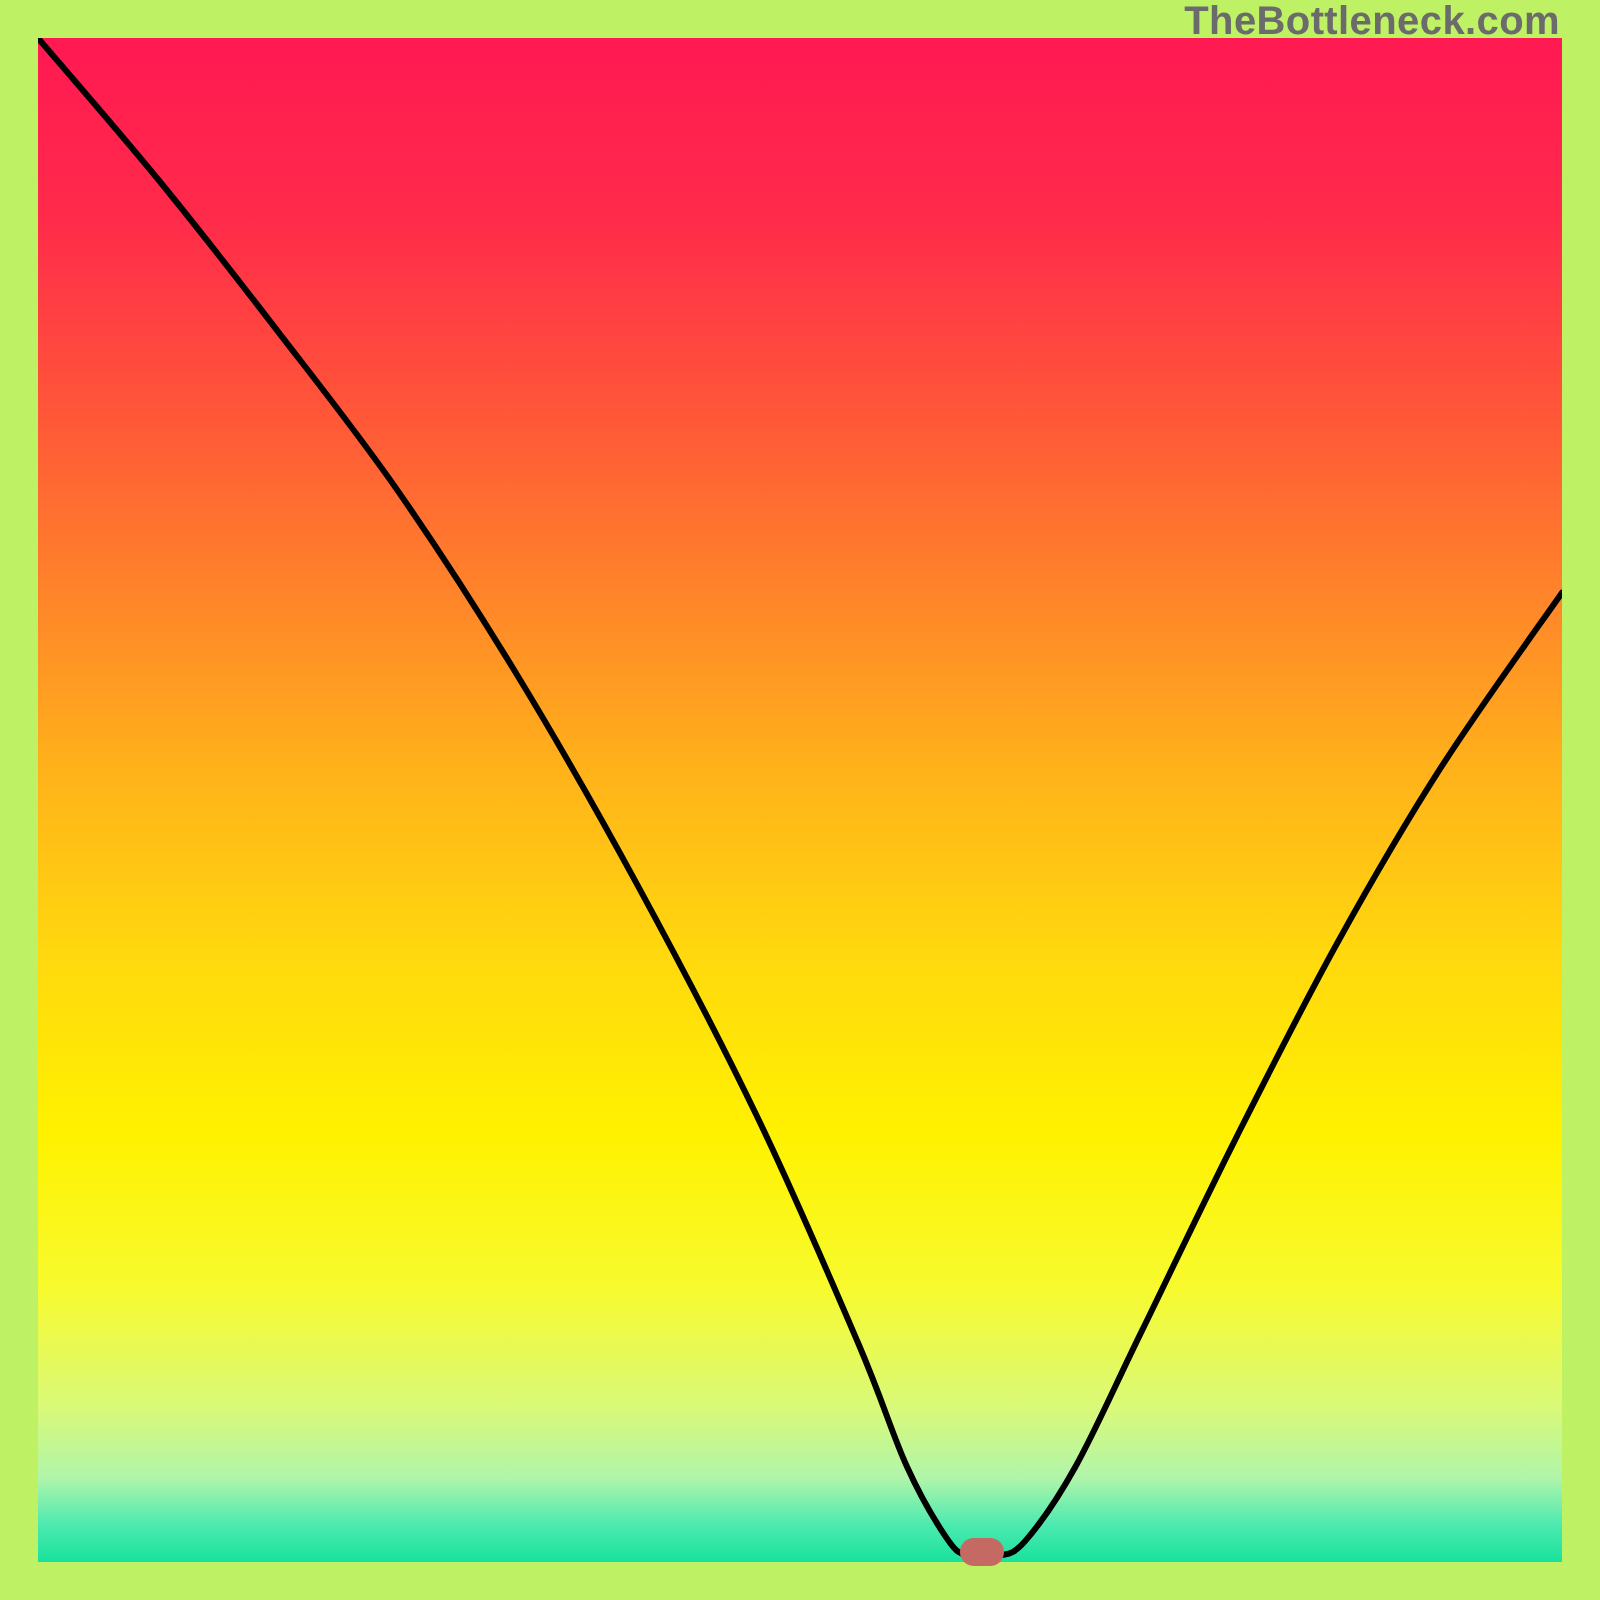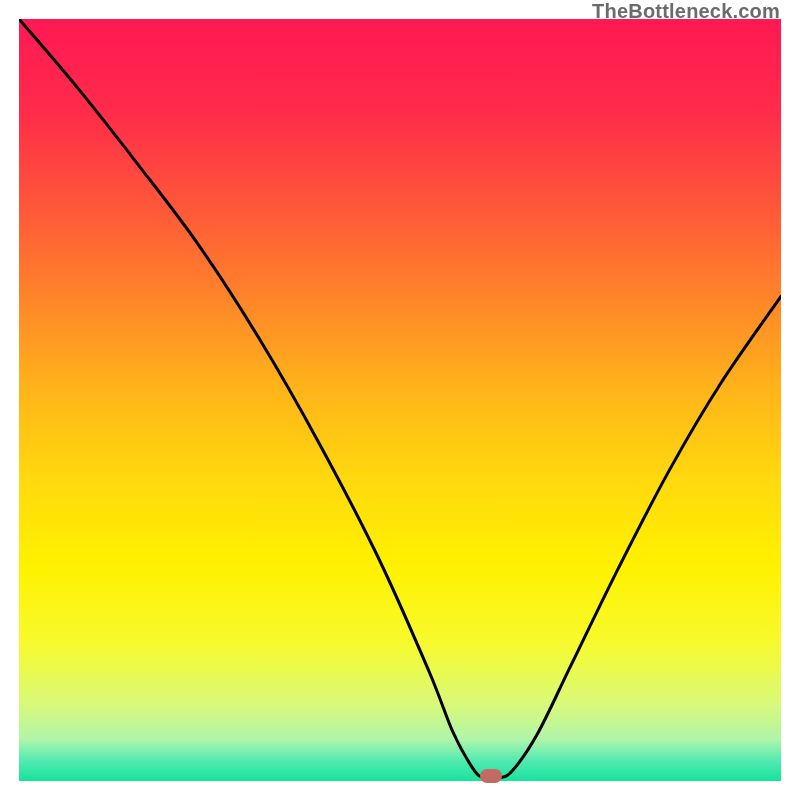--- a/index.html
+++ b/index.html
@@ -7,21 +7,21 @@
     padding: 0;
     width: 800px;
     height: 800px;
     background: #000;
     overflow: hidden;
   }
   .stage {
     position: relative;
     width: 800px;
     height: 800px;
-    background: #ffffff;
+    background: #bef264;
   }
   .plot {
     position: absolute;
     left: 19px;
     top: 19px;
     width: 762px;
     height: 762px;
   }
   .gradient {
     position: absolute;

